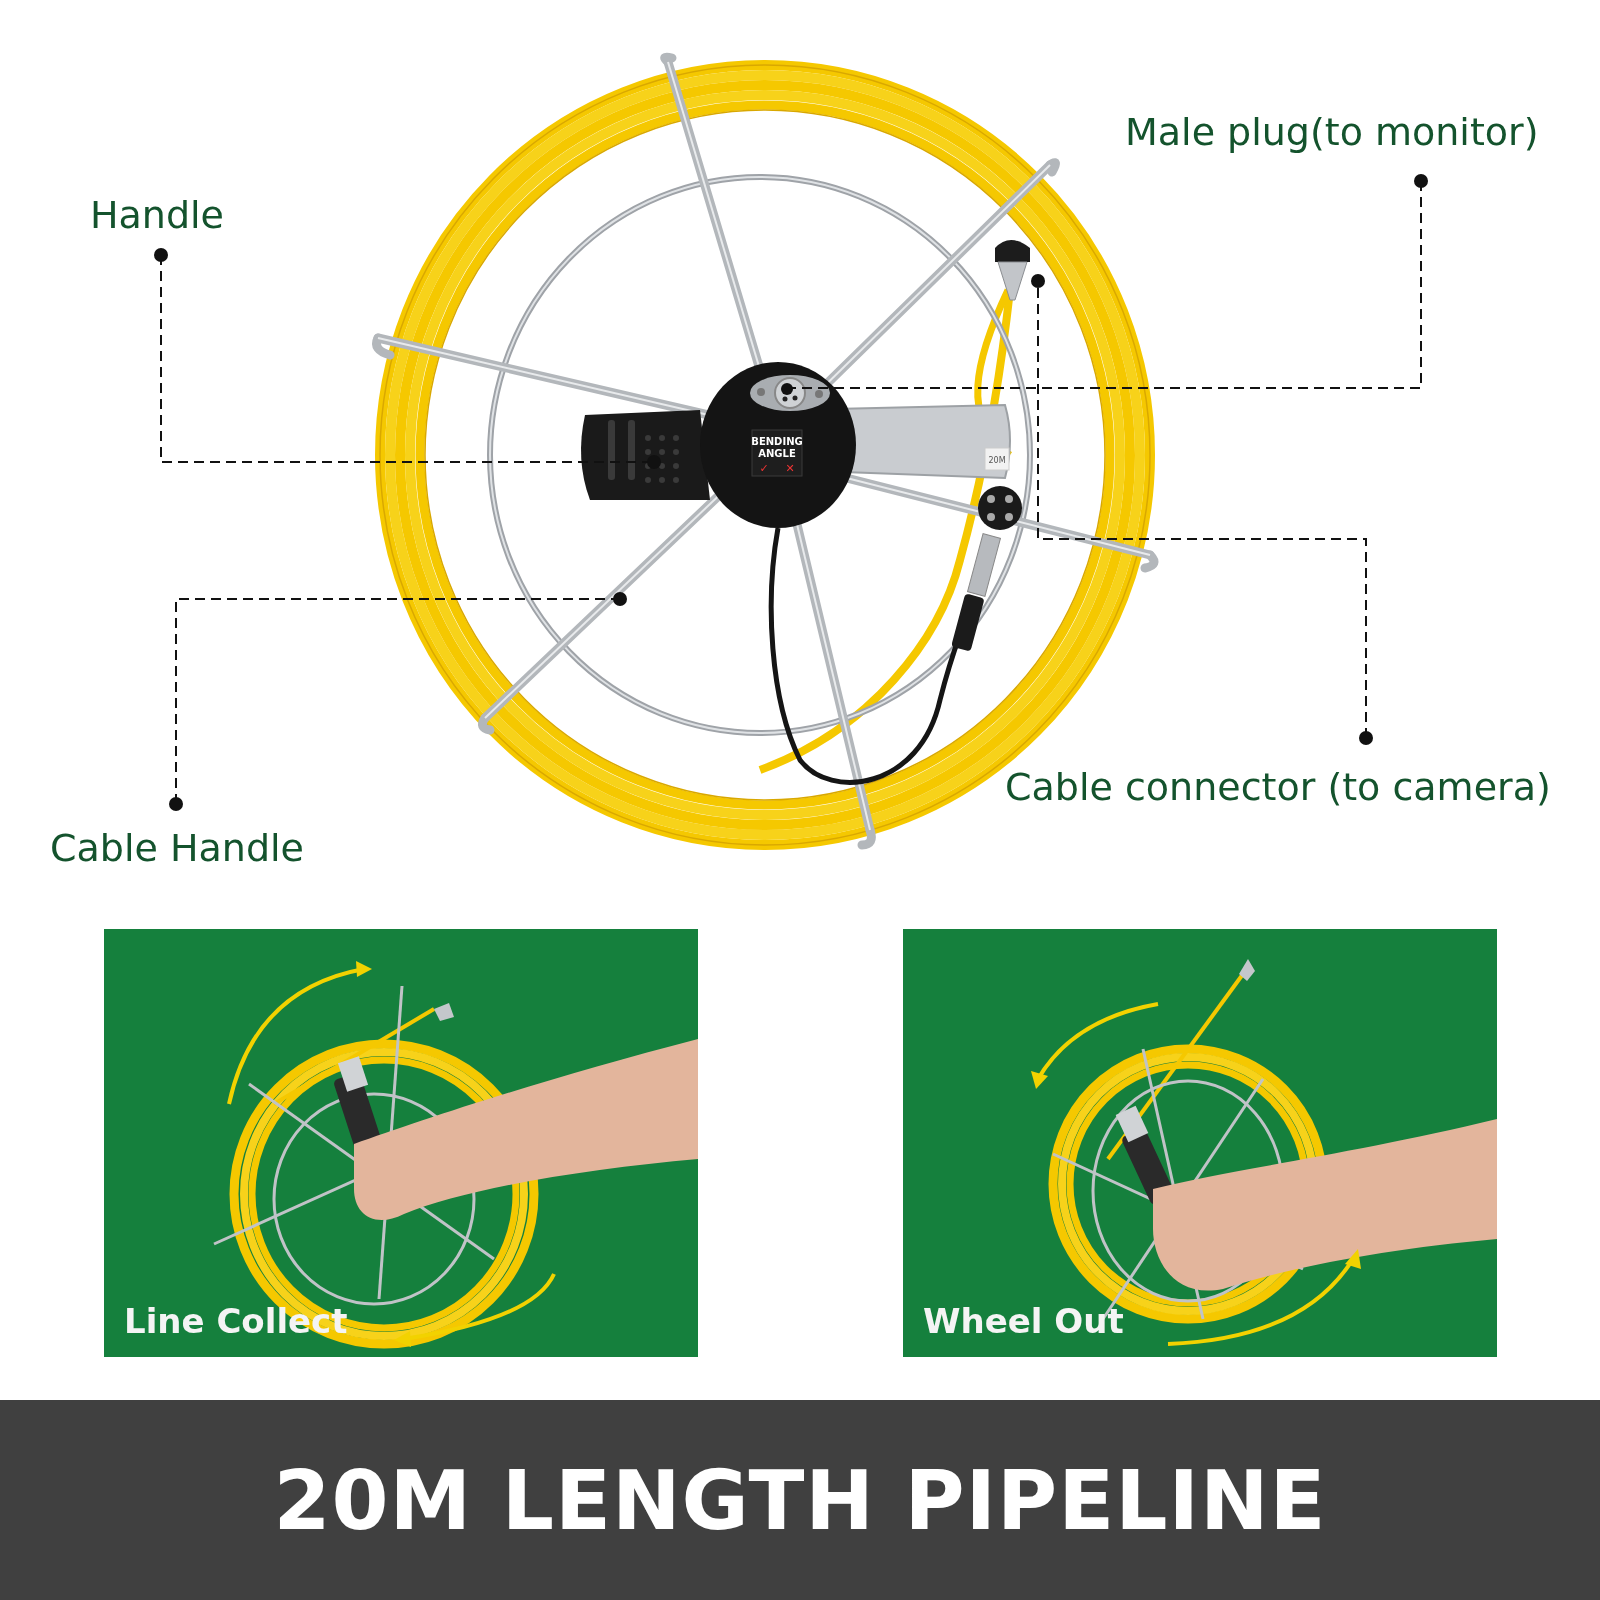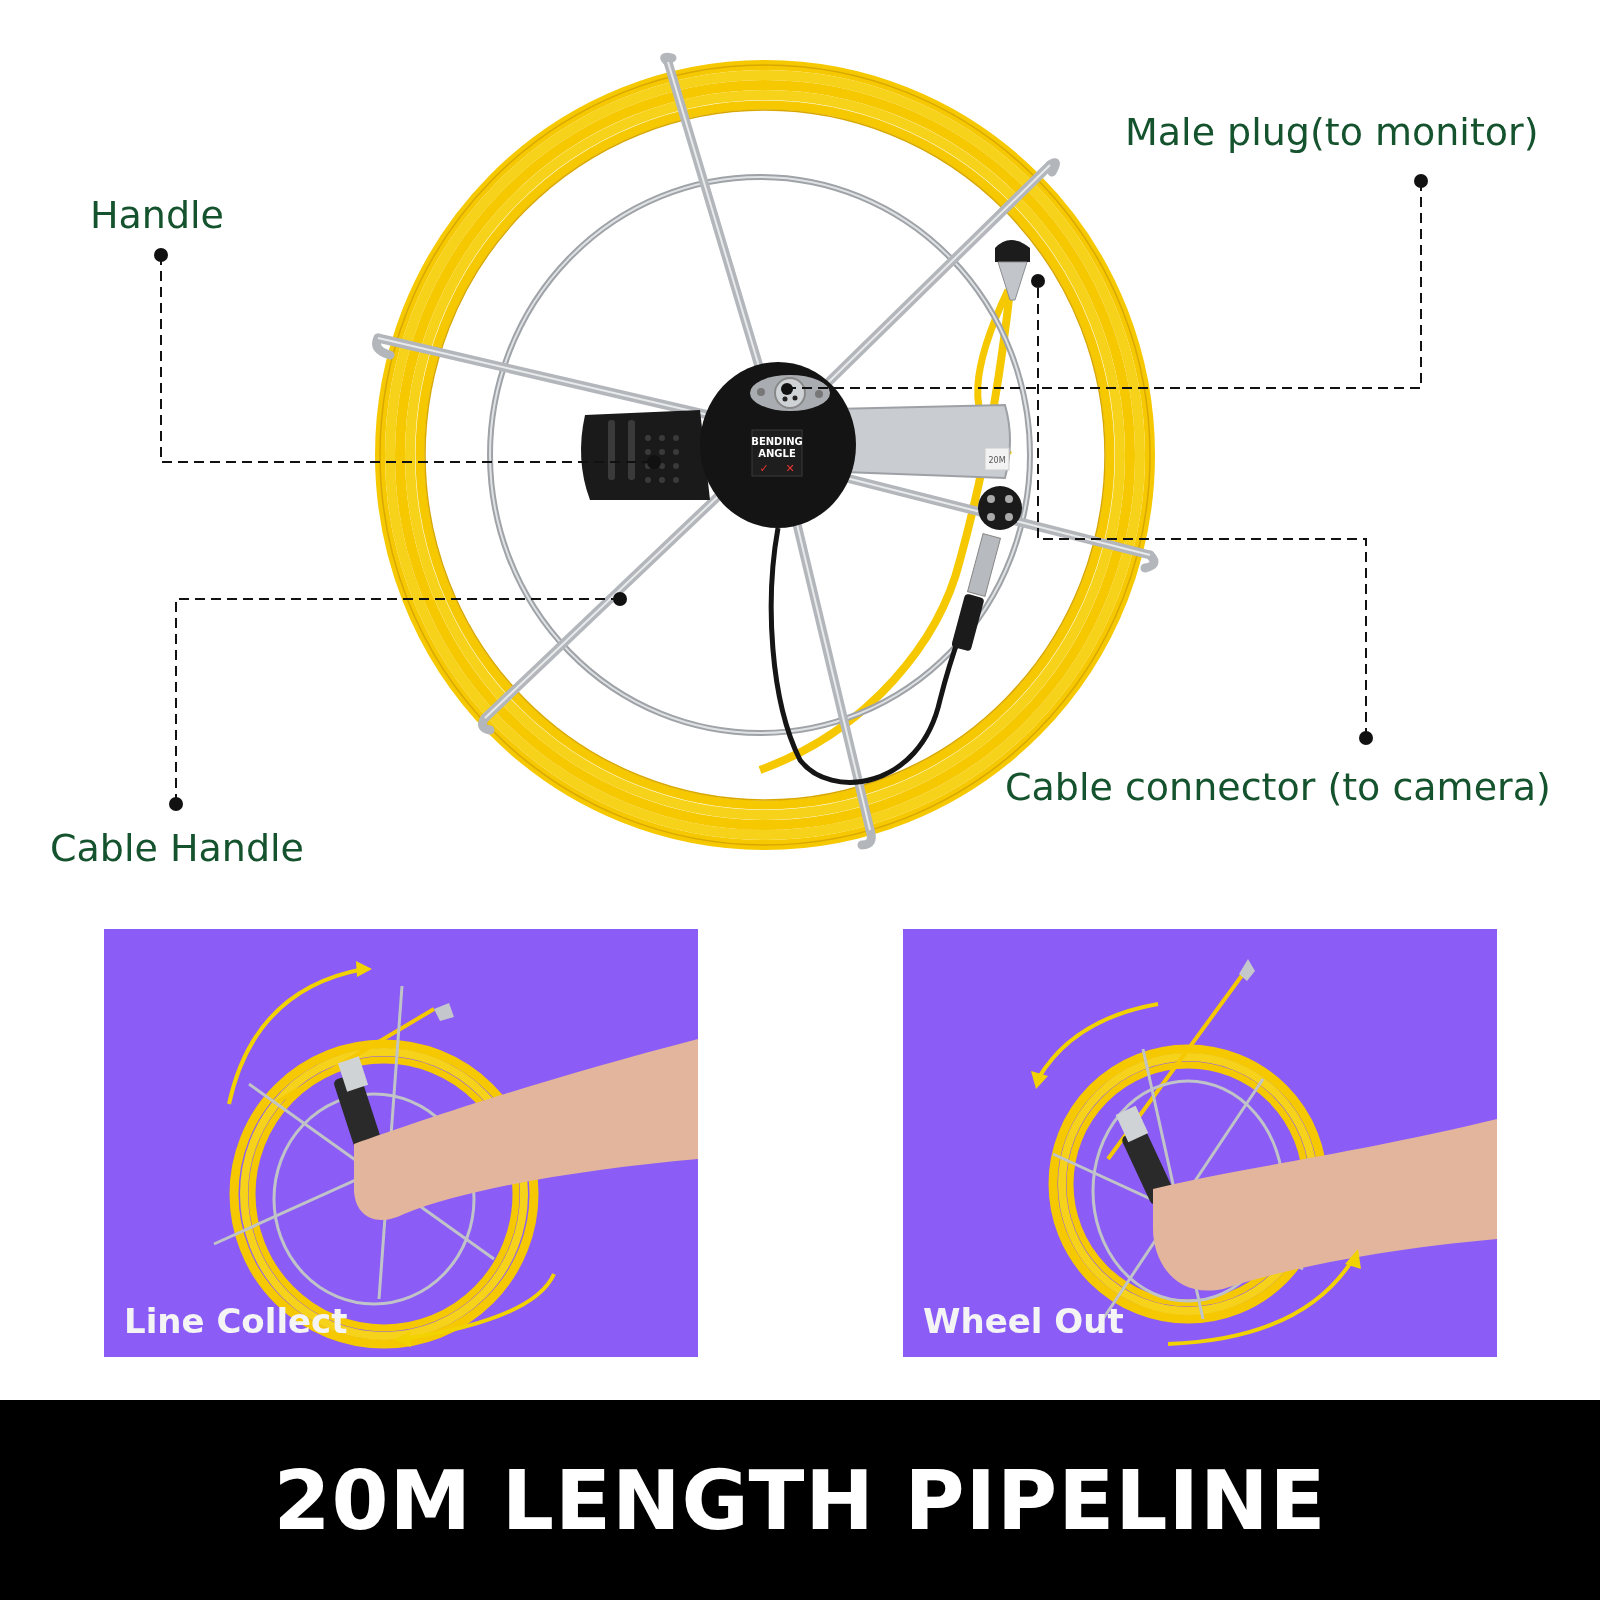--- a/index.html
+++ b/index.html
@@ -1,22 +1,22 @@
 <!DOCTYPE html>
 <html><head>
 <meta charset="utf-8">
 <style>
   html, body { margin: 0; padding: 0; background: #ffffff; }
   body { width: 1600px; height: 1600px; position: relative; overflow: hidden; font-family: "DejaVu Sans", sans-serif; }
   .label { position: absolute; color: #14532d; font-family: "DejaVu Sans", sans-serif; font-size: 38px; white-space: nowrap; letter-spacing: 0px; }
   #main-art { position: absolute; left: 0; top: 0; width: 1600px; height: 900px; }
-  .panel { position: absolute; top: 929px; width: 594px; height: 428px; background: #8b5cf6; overflow: hidden; }
+  .panel { position: absolute; top: 929px; width: 594px; height: 428px; background: #15803d; overflow: hidden; }
   .panel svg { position: absolute; left: 0; top: 0; }
   .panel-label { position: absolute; left: 20px; bottom: 16px; color: #f4f4f4; font-family: "DejaVu Sans", sans-serif; font-size: 34px; font-weight: bold; }
-  #banner { position: absolute; left: 0; top: 1400px; width: 1600px; height: 200px; background: #000000; display: flex; align-items: center; justify-content: center; }
+  #banner { position: absolute; left: 0; top: 1400px; width: 1600px; height: 200px; background: #404040; display: flex; align-items: center; justify-content: center; }
   #banner-title { color: #fff; font-family: "DejaVu Sans", sans-serif; font-weight: bold; font-size: 82px; letter-spacing: 1px; }
   .hub-text { font-family: "DejaVu Sans", sans-serif; font-weight: bold; }
 </style>
 </head>
 <body>
 
 <svg id="main-art" width="1600" height="900" viewBox="0 0 1600 900">
 
   <g fill="none" stroke="#f5c800">
     <ellipse cx="765" cy="455" rx="385" ry="390" stroke-width="10"></ellipse>

